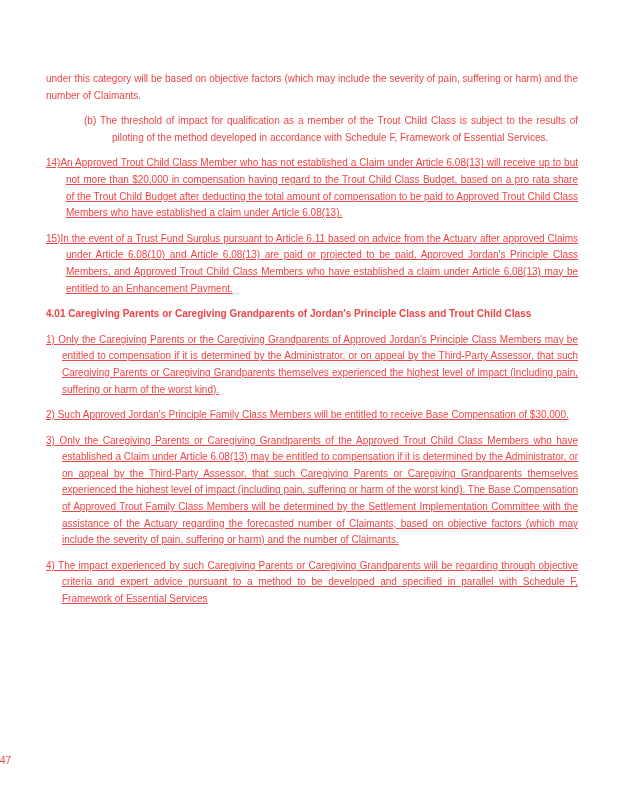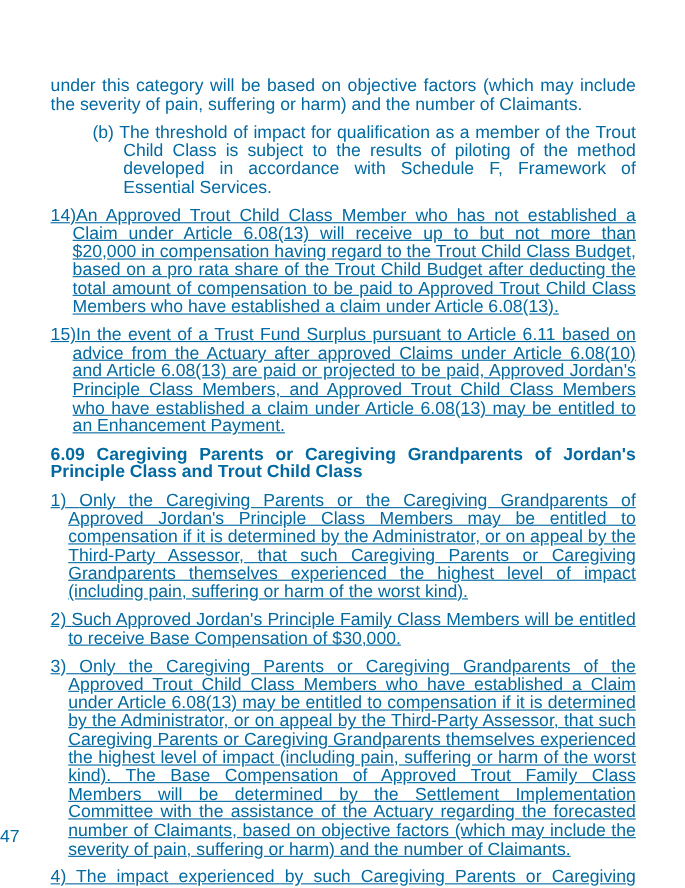--- a/index.html
+++ b/index.html
@@ -4,23 +4,23 @@
 <style>
   html, body { margin: 0; padding: 0; background: #ffffff; }
   .page {
     position: relative;
     width: 623px;
     height: 807px;
     background: #ffffff;
     box-sizing: border-box;
     padding: 71px 45px 0 46px;
     font-family: "Liberation Sans", sans-serif;
-    font-size: 16px;
+    font-size: 10px;
     line-height: 16.6px;
-    color: #0369a1;
+    color: #ef4444;
     text-align: justify;
     overflow: hidden;
   }
   .page p { margin: 0 0 9px 0; }
   
   .cont { margin-left: 66px; }
   
   .sub { padding-left: 66px; text-indent: -28px; }
   
   .num2 { padding-left: 20px; text-indent: -20px; text-decoration: underline; }
@@ -46,21 +46,21 @@
 
   <p class="cont">under this category will be based on objective factors (which may include the severity of pain, suffering or harm) and the number of Claimants.</p>
 
   <p class="sub"><span>(b)</span>
     <span>The threshold of impact for qualification as a member of the Trout Child Class is subject to the results of piloting of the method developed in accordance with Schedule F, Framework of Essential Services.</span></p>
 
   <p class="num2"><span>14)</span><span>An Approved Trout Child Class Member who has not established a Claim under Article 6.08(13) will receive </span><span class="u">up to but not more than</span><span> $20,000 in compensation having regard to the Trout Child Class Budget, based on a pro rata share of the Trout Child Budget after deducting the total amount of compensation to be paid to Approved Trout Child Class Members who have established a claim under Article 6.08(13).</span></p>
 
   <p class="num2"><span>15)</span><span>In the event of a Trust Fund Surplus pursuant to Article 6.11 based on advice from the Actuary after approved Claims under Article 6.08(10) and Article 6.08(13) are paid or projected to be paid, Approved Jordan's Principle Class Members, and Approved Trout Child Class Members who have established a claim under Article 6.08(13) may be entitled to an Enhancement Payment.</span></p>
 
-  <p class="heading">6.09 Caregiving Parents or Caregiving Grandparents of Jordan's Principle Class and Trout Child Class</p>
+  <p class="heading">4.01 Caregiving Parents or Caregiving Grandparents of Jordan's Principle Class and Trout Child Class</p>
 
   <p class="num1"><span>1)</span>
     <span>Only the Caregiving Parents or the Caregiving Grandparents of Approved Jordan's Principle Class Members may be entitled to compensation if it is determined by the Administrator, or on appeal by the Third-Party Assessor, that such Caregiving Parents or Caregiving Grandparents themselves experienced the highest level of impact (including pain, suffering or harm of the worst kind).</span></p>
 
   <p class="num1"><span>2)</span>
     <span>Such Approved Jordan's Principle Family Class Members will be entitled to receive Base Compensation of $30,000.</span></p>
 
   <p class="num1"><span>3)</span>
     <span>Only the Caregiving Parents or Caregiving Grandparents of the Approved Trout Child Class Members who have established a Claim under Article 6.08(13) may be entitled to compensation if it is determined by the Administrator, or on appeal by the Third-Party Assessor, that such Caregiving Parents or Caregiving Grandparents themselves experienced the highest level of impact (including pain, suffering or harm of the worst kind). The Base Compensation of Approved Trout Family Class Members will be determined by the Settlement Implementation Committee with the assistance of the Actuary regarding the forecasted number of Claimants, based on objective factors (which may include the severity of pain, suffering or harm) and the number of Claimants.</span></p>
 

